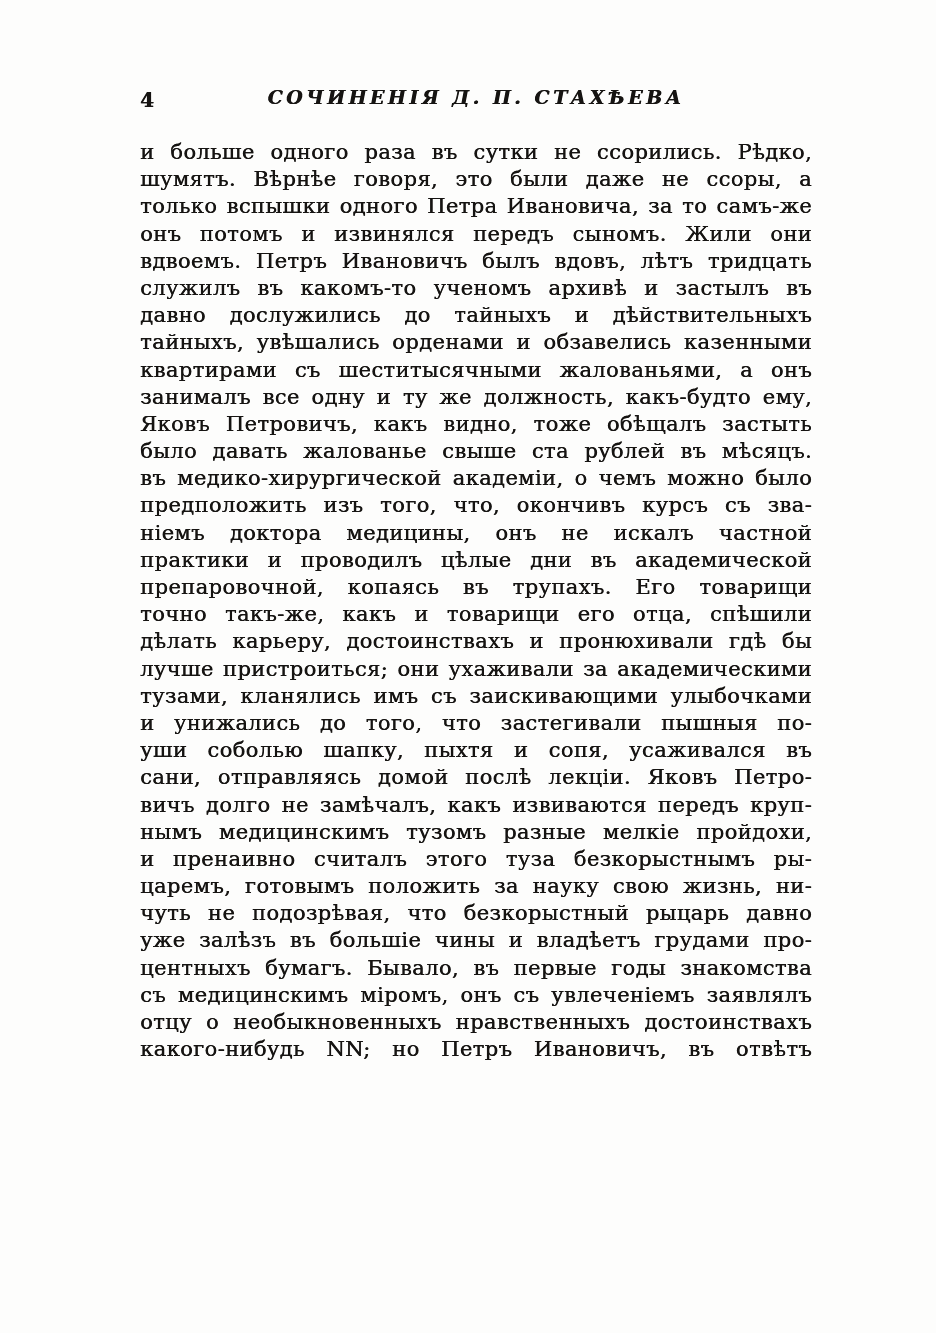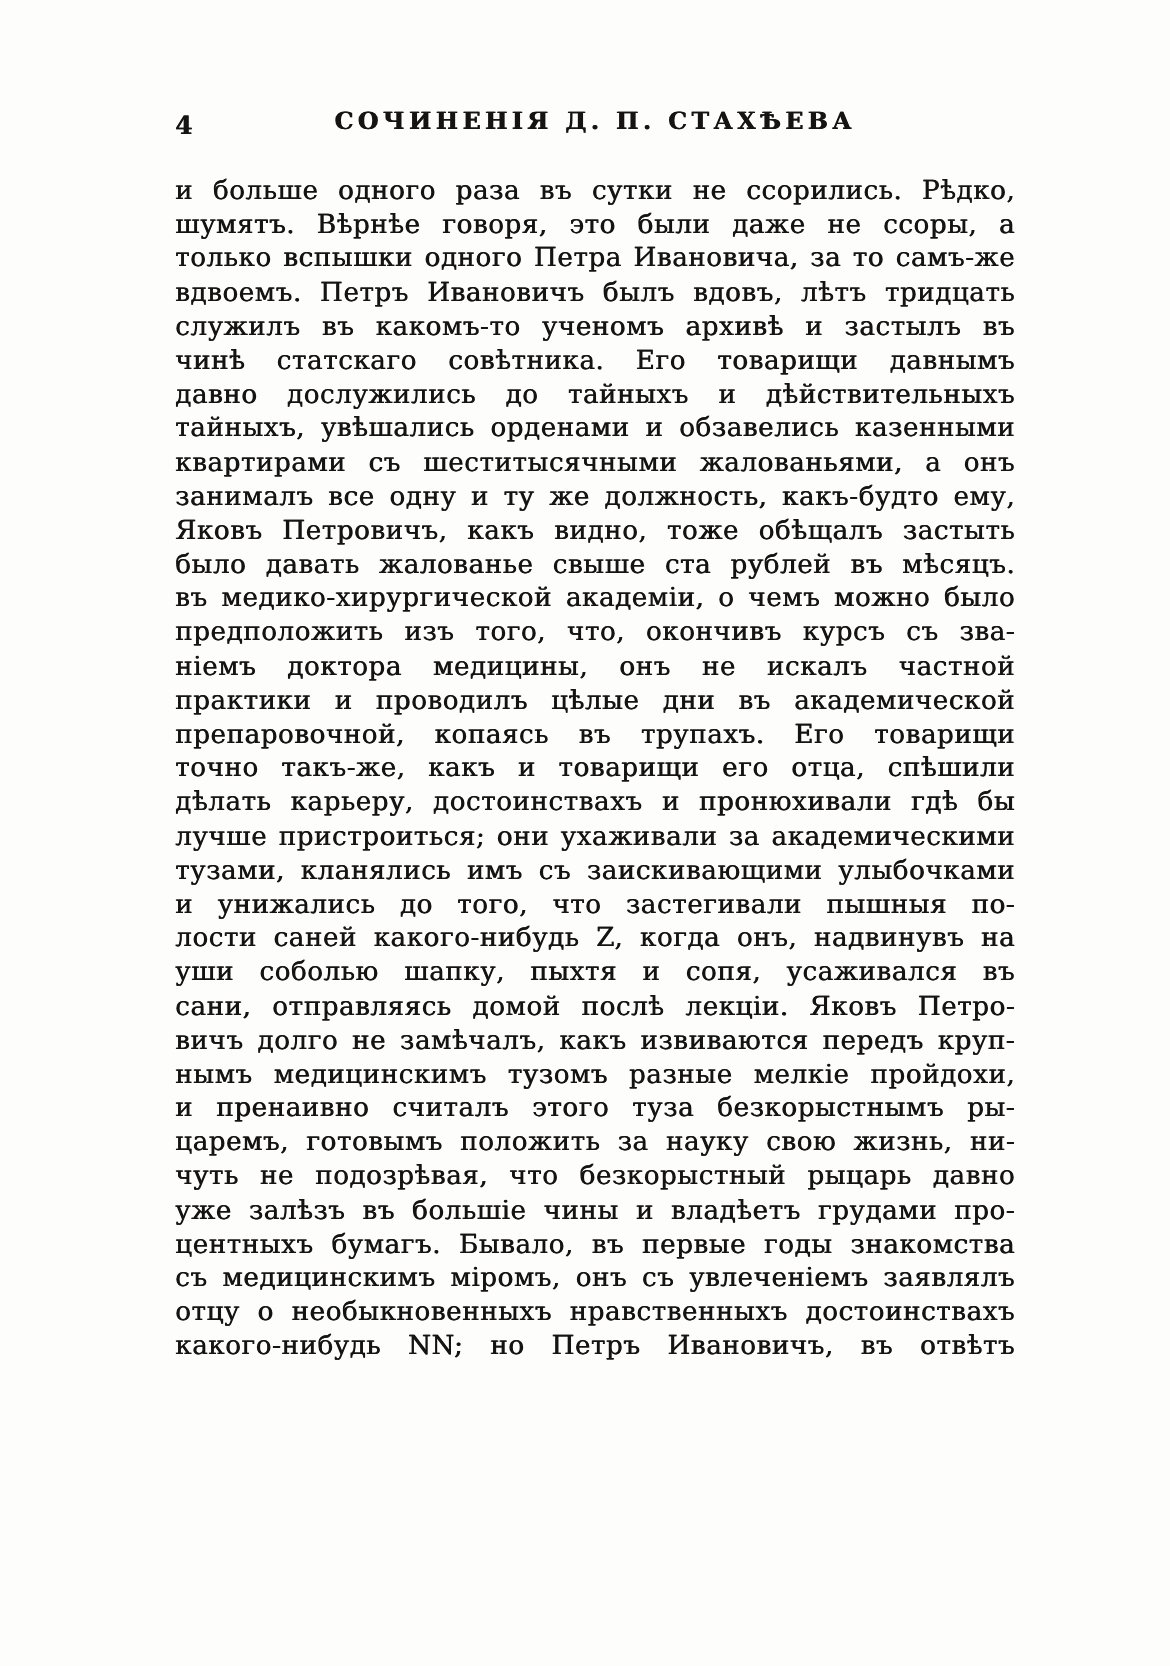--- a/index.html
+++ b/index.html
@@ -32,20 +32,21 @@
     text-shadow: 0.4px 0 0 currentColor;
   }
   .head-title {
     display: block;
     text-align: center;
     font-size: 19px;
     font-weight: bold;
     letter-spacing: 3.5px;
     white-space: nowrap;
     text-shadow: 0.5px 0 0 currentColor;
+    font-style: italic;
   }
   .body-text {
     position: absolute;
     top: 139px;
     left: 140px;
     width: 672px;
   }
   .line {
     font-size: 21px;
     line-height: 27.2px;
@@ -63,40 +64,39 @@
 
 <div class="sheet">
   <div class="running-head">
     <span class="page-num">4</span>
     <span class="head-title">СОЧИНЕНІЯ Д. П. СТАХѢЕВА</span>
   </div>
   <div class="body-text">
       <div class="line">и больше одного раза въ сутки не ссорились. Рѣдко,</div>
       <div class="line">шумятъ. Вѣрнѣе говоря, это были даже не ссоры, а</div>
       <div class="line">только вспышки одного Петра Ивановича, за то самъ-же</div>
+      <div class="line">онъ потомъ и извинялся передъ сыномъ. Жили они</div>
       <div class="line">вдвоемъ. Петръ Ивановичъ былъ вдовъ, лѣтъ тридцать</div>
       <div class="line">служилъ въ какомъ-то ученомъ архивѣ и застылъ въ</div>
-      <div class="line">чинѣ статскаго совѣтника. Его товарищи давнымъ</div>
       <div class="line">давно дослужились до тайныхъ и дѣйствительныхъ</div>
       <div class="line">тайныхъ, увѣшались орденами и обзавелись казенными</div>
       <div class="line">квартирами съ шеститысячными жалованьями, а онъ</div>
       <div class="line">занималъ все одну и ту же должность, какъ-будто ему,</div>
       <div class="line">Яковъ Петровичъ, какъ видно, тоже обѣщалъ застыть</div>
       <div class="line">было давать жалованье свыше ста рублей въ мѣсяцъ.</div>
       <div class="line">въ медико-хирургической академіи, о чемъ можно было</div>
       <div class="line">предположить изъ того, что, окончивъ курсъ съ зва-</div>
       <div class="line">ніемъ доктора медицины, онъ не искалъ частной</div>
       <div class="line">практики и проводилъ цѣлые дни въ академической</div>
       <div class="line">препаровочной, копаясь въ трупахъ. Его товарищи</div>
       <div class="line">точно такъ-же, какъ и товарищи его отца, спѣшили</div>
       <div class="line">дѣлать карьеру, достоинствахъ и пронюхивали гдѣ бы</div>
       <div class="line">лучше пристроиться; они ухаживали за академическими</div>
       <div class="line">тузами, кланялись имъ съ заискивающими улыбочками</div>
       <div class="line">и унижались до того, что застегивали пышныя по-</div>
-      <div class="line">лости саней какого-нибудь Z, когда онъ, надвинувъ на</div>
       <div class="line">уши соболью шапку, пыхтя и сопя, усаживался въ</div>
       <div class="line">сани, отправляясь домой послѣ лекціи. Яковъ Петро-</div>
       <div class="line">вичъ долго не замѣчалъ, какъ извиваются передъ круп-</div>
       <div class="line">нымъ медицинскимъ тузомъ разные мелкіе пройдохи,</div>
       <div class="line">и пренаивно считалъ этого туза безкорыстнымъ ры-</div>
       <div class="line">царемъ, готовымъ положить за науку свою жизнь, ни-</div>
       <div class="line">чуть не подозрѣвая, что безкорыстный рыцарь давно</div>
       <div class="line">уже залѣзъ въ большіе чины и владѣетъ грудами про-</div>
       <div class="line">центныхъ бумагъ. Бывало, въ первые годы знакомства</div>
       <div class="line">съ медицинскимъ міромъ, онъ съ увлеченіемъ заявлялъ</div>

